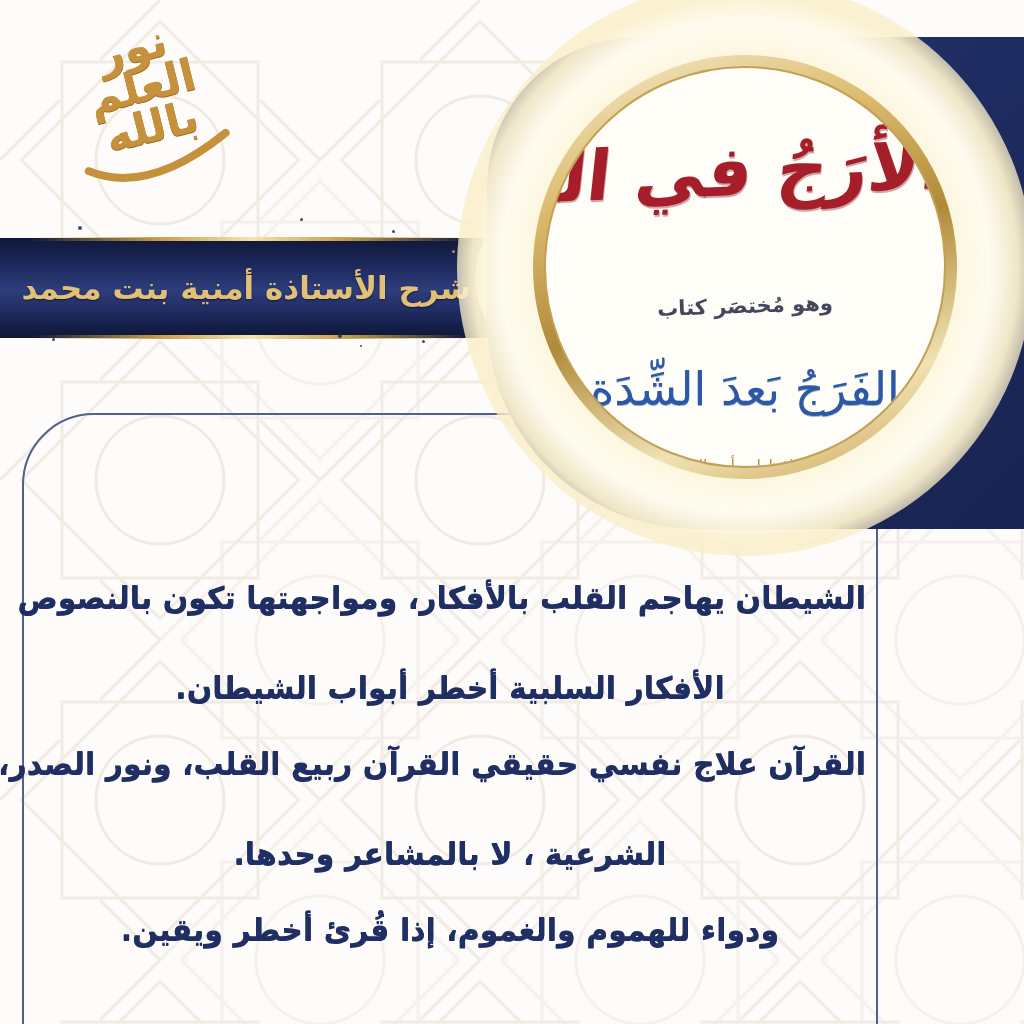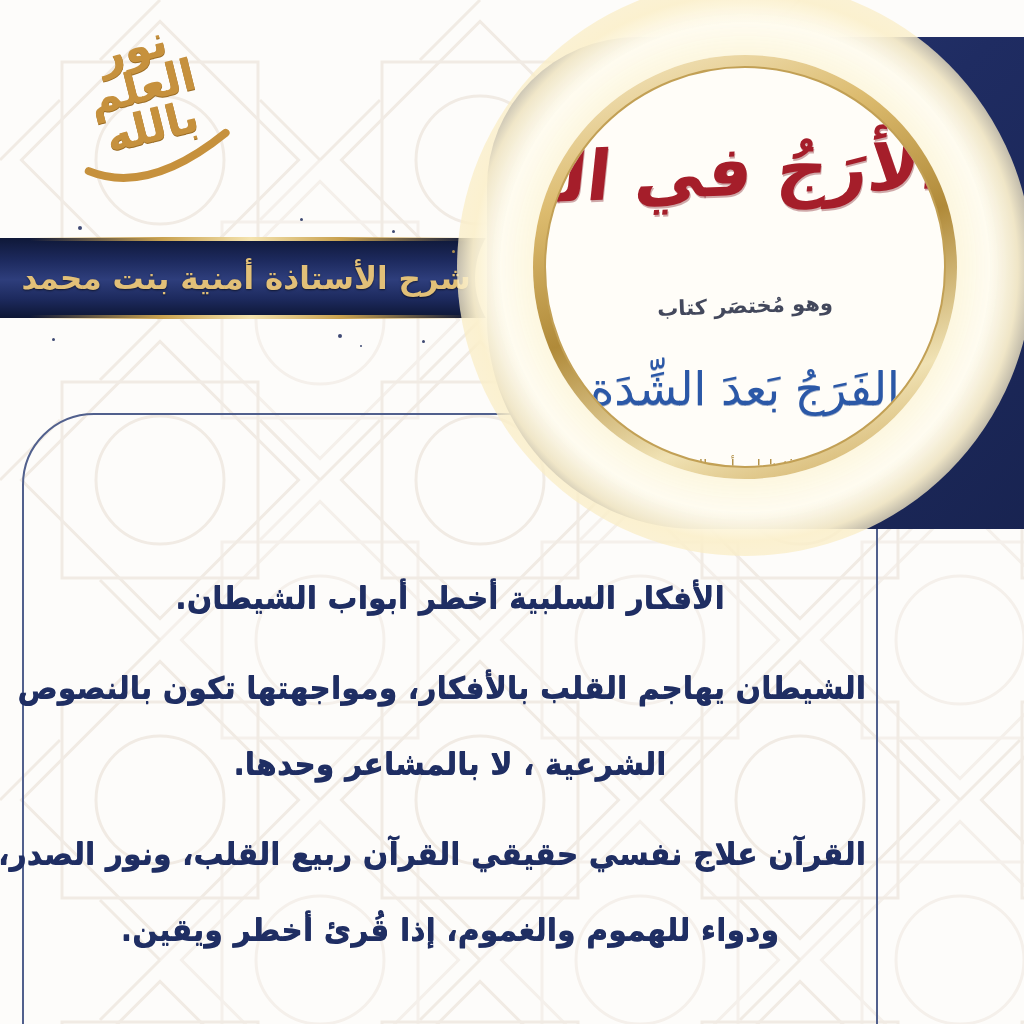--- a/index.html
+++ b/index.html
@@ -20,21 +20,21 @@
     transform:rotate(-14deg);text-align:center;direction:rtl;
   }
   .logo-text{
     color:#c6913d;font-size:44px;font-weight:bold;line-height:.92;
     text-shadow:0 1px 0 #9a6c24;letter-spacing:-2px;
   }
   .logo-swash{display:block;margin:-6px auto 0;}
 
   
   .ribbon{
-    position:absolute;left:0;top:238px;width:492px;height:80px;z-index:4;
+    position:absolute;left:0;top:238px;width:492px;height:100px;z-index:4;
     background:linear-gradient(180deg,#0f1838 0%,#1d2a5e 28%,#2e3e7c 52%,#1d2a5e 76%,#0d1634 100%);
     display:flex;align-items:center;justify-content:center;
   }
   .ribbon::before,.ribbon::after{
     content:"";position:absolute;left:6%;right:4%;height:4px;border-radius:3px;
     background:linear-gradient(90deg,rgba(201,162,80,0) 0%,#c9a250 30%,#f4e3ae 50%,#c9a250 70%,rgba(201,162,80,0) 100%);
   }
   .ribbon::before{top:-1px;}
   .ribbon::after{bottom:-1px;}
   .ribbon-text{
@@ -121,24 +121,24 @@
           <path d="M0 160 L60 100 M320 160 L260 100 M160 0 L100 60 M160 320 L100 260"></path>
         </g>
       </pattern>
     </defs>
     <rect width="1024" height="1024" fill="url(#geo)"></rect>
     <rect width="1024" height="1024" fill="url(#geo)" transform="translate(160 160)" opacity="0.7"></rect>
   </svg>
 
   <div class="card">
     <div class="card-text">
+        <div class="card-line">الشيطان يهاجم القلب بالأفكار، ومواجهتها تكون بالنصوص</div>
         <div class="card-line">الأفكار السلبية أخطر أبواب الشيطان.</div>
-        <div class="card-line">الشيطان يهاجم القلب بالأفكار، ومواجهتها تكون بالنصوص</div>
+        <div class="card-line">القرآن علاج نفسي حقيقي القرآن ربيع القلب، ونور الصدر،</div>
         <div class="card-line">الشرعية ، لا بالمشاعر وحدها.</div>
-        <div class="card-line">القرآن علاج نفسي حقيقي القرآن ربيع القلب، ونور الصدر،</div>
         <div class="card-line">ودواء للهموم والغموم، إذا قُرئ أخطر ويقين.</div>
       </div>
   </div>
 
   <div class="logo">
     <div class="logo-text">نور العلم بالله</div>
     <svg class="logo-swash" width="160" height="46">
       <path d="M8,14 Q60,52 150,10" stroke="#c6913d" stroke-width="8" fill="none" stroke-linecap="round"></path>
     </svg>
   </div>

